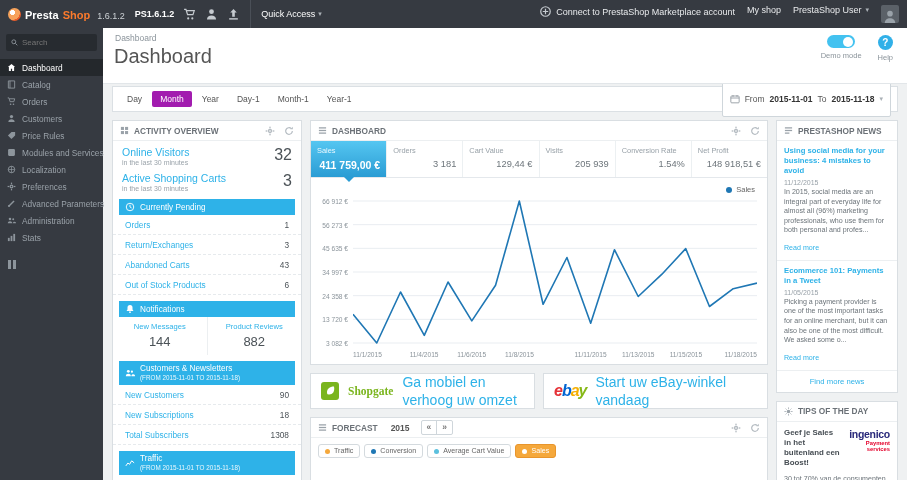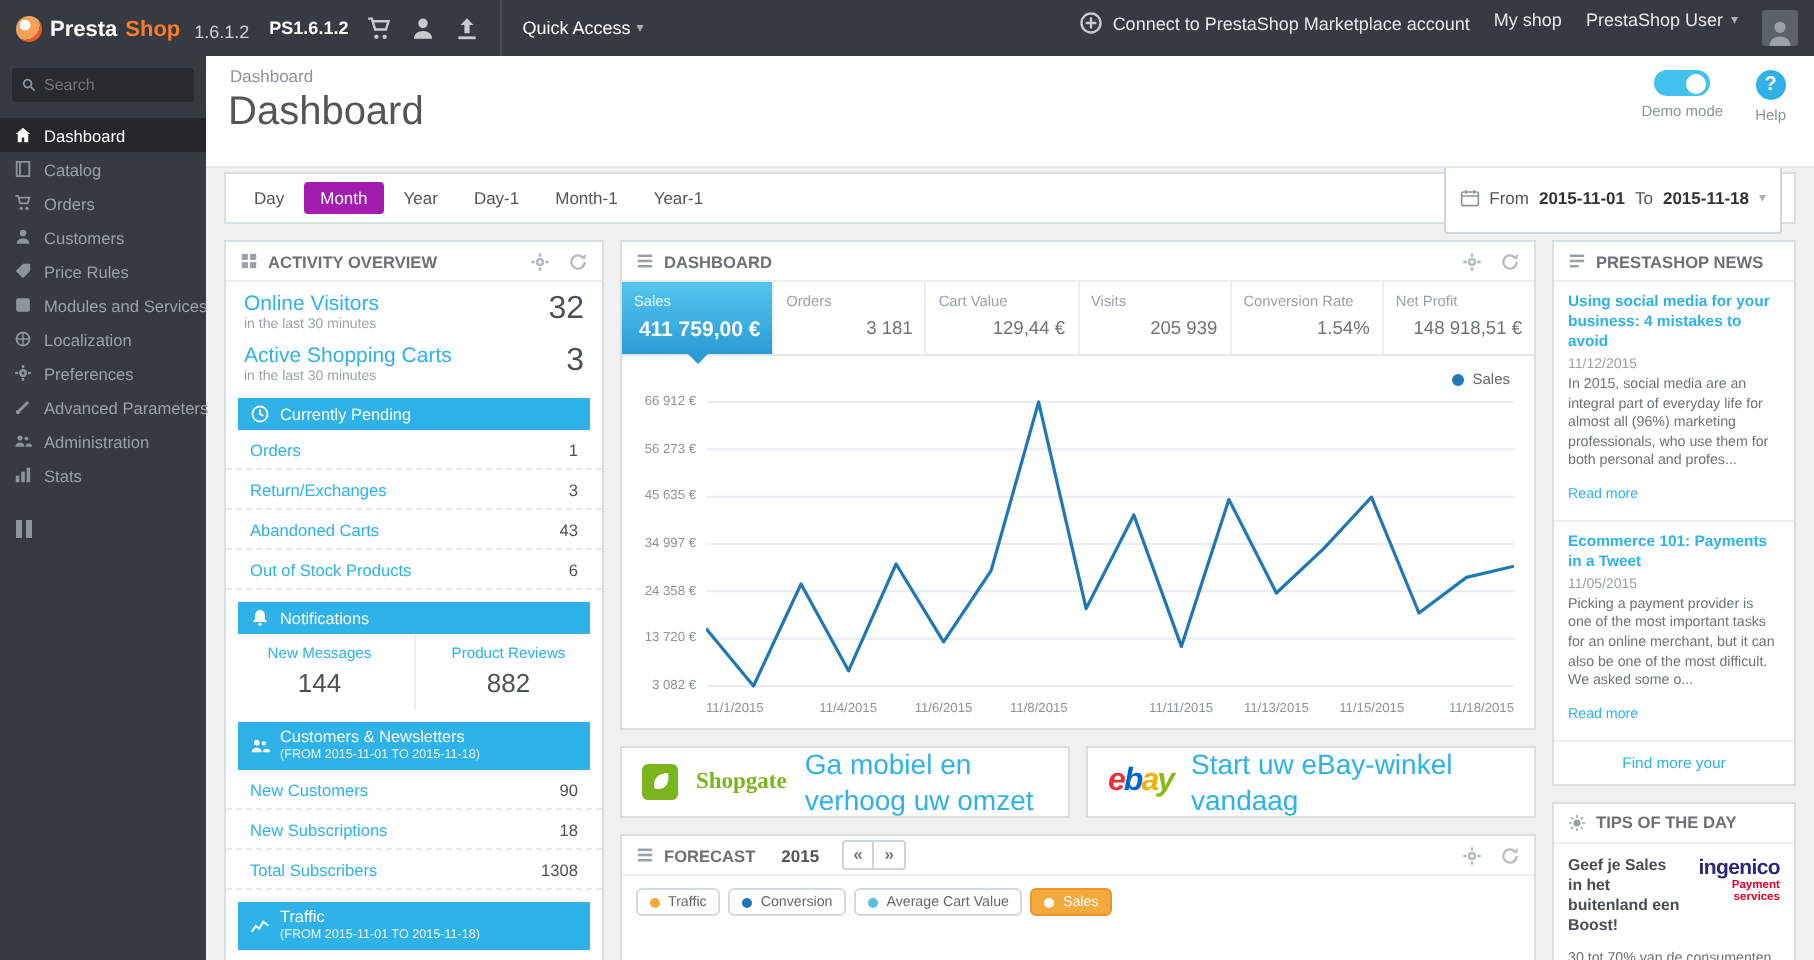--- a/index.html
+++ b/index.html
@@ -647,21 +647,21 @@
       <div class="news-date">11/12/2015</div>
       <div class="news-excerpt">In 2015, social media are an integral part of everyday life for almost all (96%) marketing professionals, who use them for both personal and profes...</div>
       <span class="read-more">Read more</span>
     </div>
     <div class="news-item">
       <div class="news-headline">Ecommerce 101: Payments in a Tweet</div>
       <div class="news-date">11/05/2015</div>
       <div class="news-excerpt">Picking a payment provider is one of the most important tasks for an online merchant, but it can also be one of the most difficult. We asked some o...</div>
       <span class="read-more">Read more</span>
     </div>
-    <div class="news-more">Find more your</div>
+    <div class="news-more">Find more news</div>
   </div>
 
   <div class="panel">
     <div class="panel-header">
       <svg class="hdr-icon" viewBox="0 0 10 10">
           <circle cx="5" cy="5" r="2" fill="currentColor"></circle>
           <path d="M5 .5v1.6M5 7.9v1.6M.5 5h1.6M7.9 5h1.6M1.8 1.8l1.1 1.1M7.1 7.1l1.1 1.1M8.2 1.8 7.1 2.9M2.9 7.1 1.8 8.2" stroke="currentColor" stroke-width=".9"></path>
         </svg>
       <span>TIPS OF THE DAY</span>
     </div>

